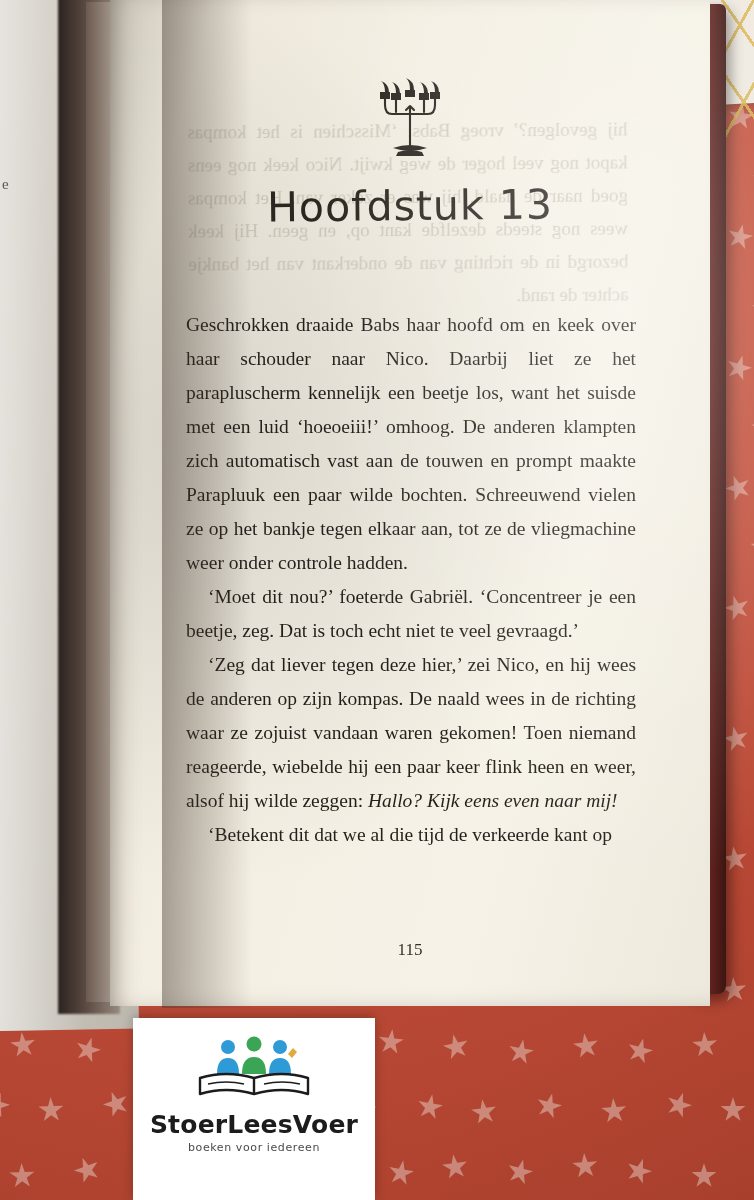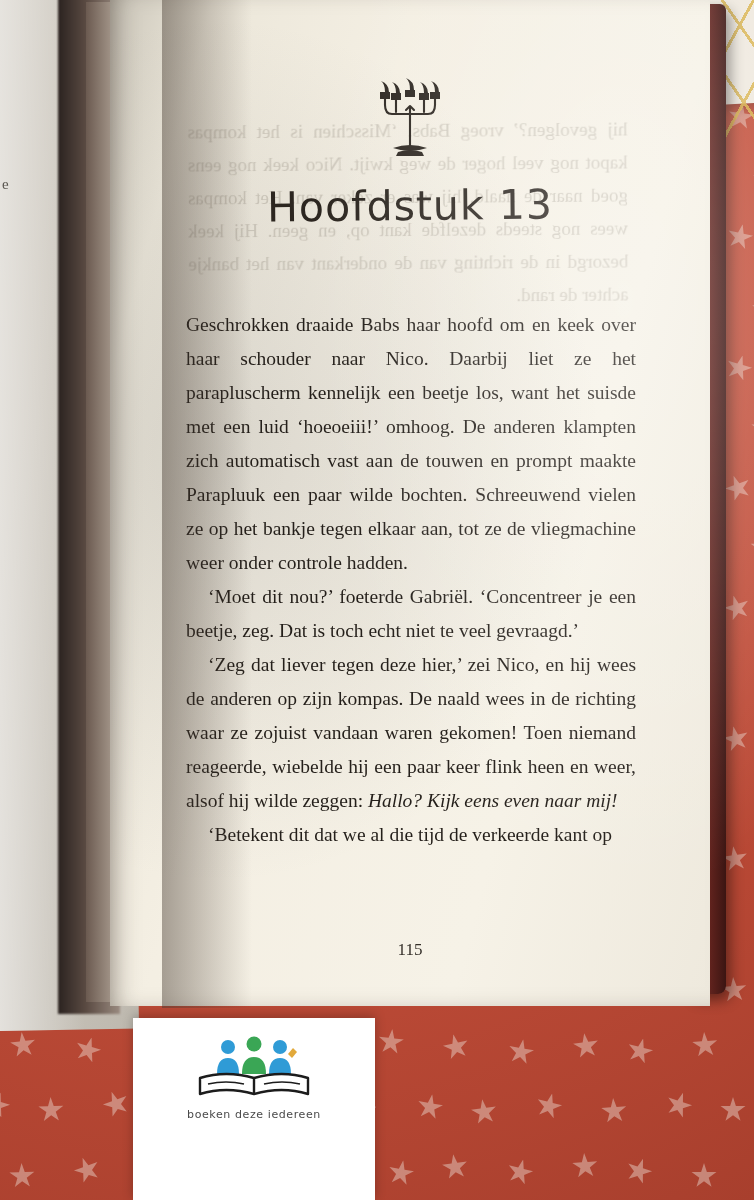--- a/index.html
+++ b/index.html
@@ -562,16 +562,17 @@
           <path d="M94 20 l5 -6 l4 4 l-5 6 z" fill="#e2a93b"></path>
         </g>
 
         <g>
           <path d="M6 44 q26 -8 54 0 q28 -8 54 0 l0 16 q-26 -8 -54 0 q-28 -8 -54 0 z" fill="#ffffff" stroke="#1c1c1c" stroke-width="2.4" stroke-linejoin="round"></path>
           <path d="M60 44 l0 16" stroke="#1c1c1c" stroke-width="2.4"></path>
           <path d="M14 50 q18 -4 36 0 M70 50 q18 -4 36 0" stroke="#1c1c1c" stroke-width="1.6" fill="none"></path>
         </g>
       </svg>
     </div>
-    <div class="card-sub">boeken deze iedereen</div>
+    <div class="card-title">StoerLeesVoer</div>
+    <div class="card-sub">boeken voor iedereen</div>
   </div>
 
 </div>
 
 </body></html>

